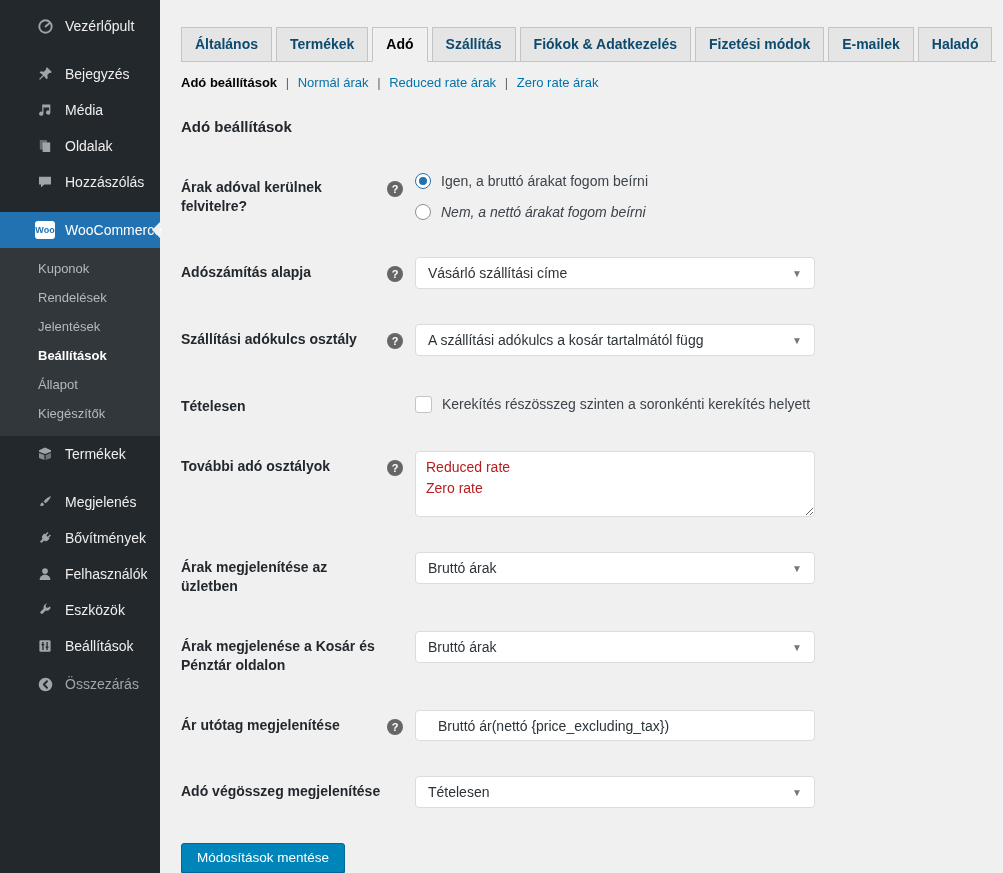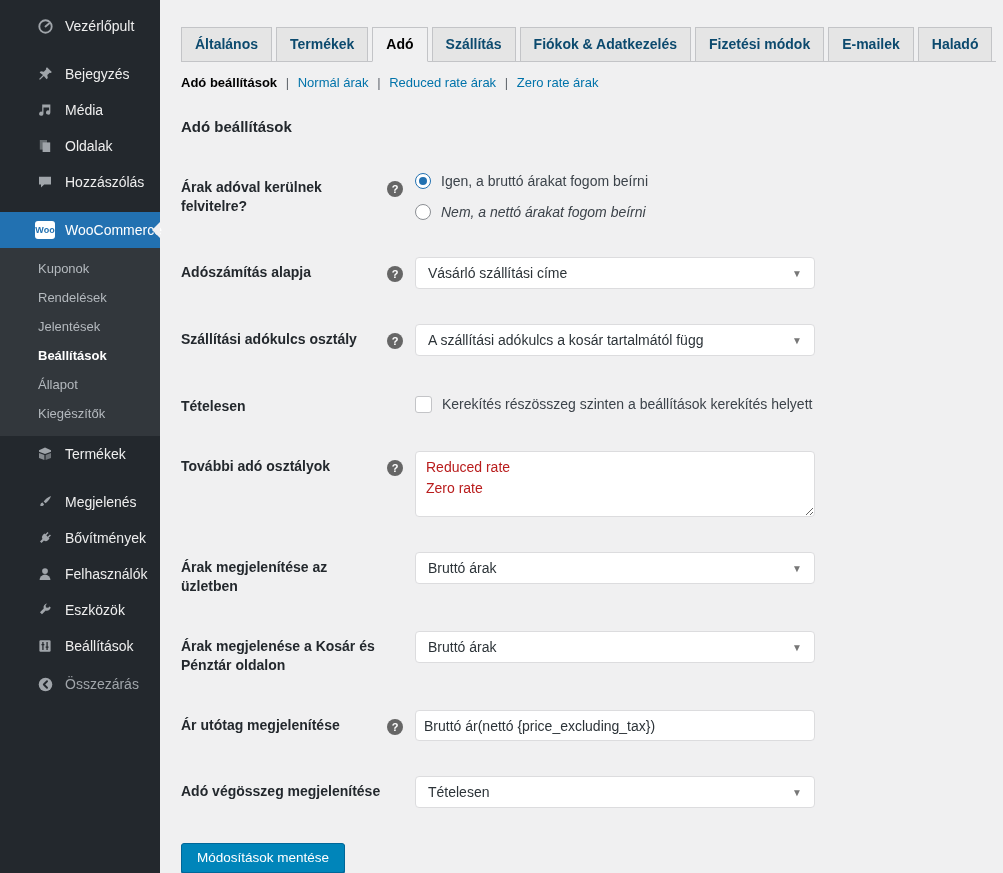--- a/index.html
+++ b/index.html
@@ -88,21 +88,21 @@
 
   .wc-select {
     height:32px; background:#fff; border:1px solid #dcdcde; border-radius:4px;
     display:flex; align-items:center; justify-content:space-between;
     padding:0 12px; font-size:14px; color:#2c3338; cursor:pointer;
   }
   .select-arrow { color:#777; font-size:10px; margin-left:8px; }
 
   .wc-input {
     width:100%; height:31px; background:#fff; border:1px solid #dcdcde;
-    border-radius:4px; padding:0 8px; font-size:14px; color:#2c3338;
+    border-radius:4px; padding:0 22px; font-size:14px; color:#2c3338;
     font-family:inherit;
   }
   .wc-textarea {
     width:100%; height:66px; background:#fff; border:1px solid #dcdcde;
     border-radius:4px; padding:5px 10px; font-size:14px; color:#b91c1c;
     font-family:inherit; line-height:1.5; resize:vertical; display:block;
   }
 
   .radio-opt {
     display:flex; align-items:center; gap:10px; margin-bottom:13px;
@@ -353,21 +353,21 @@
           </div>
         </div>
       </div>
 
       <div class="form-row">
         <div class="row-label">Tételesen</div>
         <div class="row-help"></div>
         <div class="row-control">
           <label class="check-opt">
             <span class="checkbox"></span>
-            <span>Kerekítés részösszeg szinten a beállítások kerekítés helyett</span>
+            <span>Kerekítés részösszeg szinten a soronkénti kerekítés helyett</span>
           </label>
         </div>
       </div>
 
       <div class="form-row">
         <div class="row-label">További adó osztályok</div>
         <div class="row-help">
           <span class="help-tip">?</span>
         </div>
         <div class="row-control">

